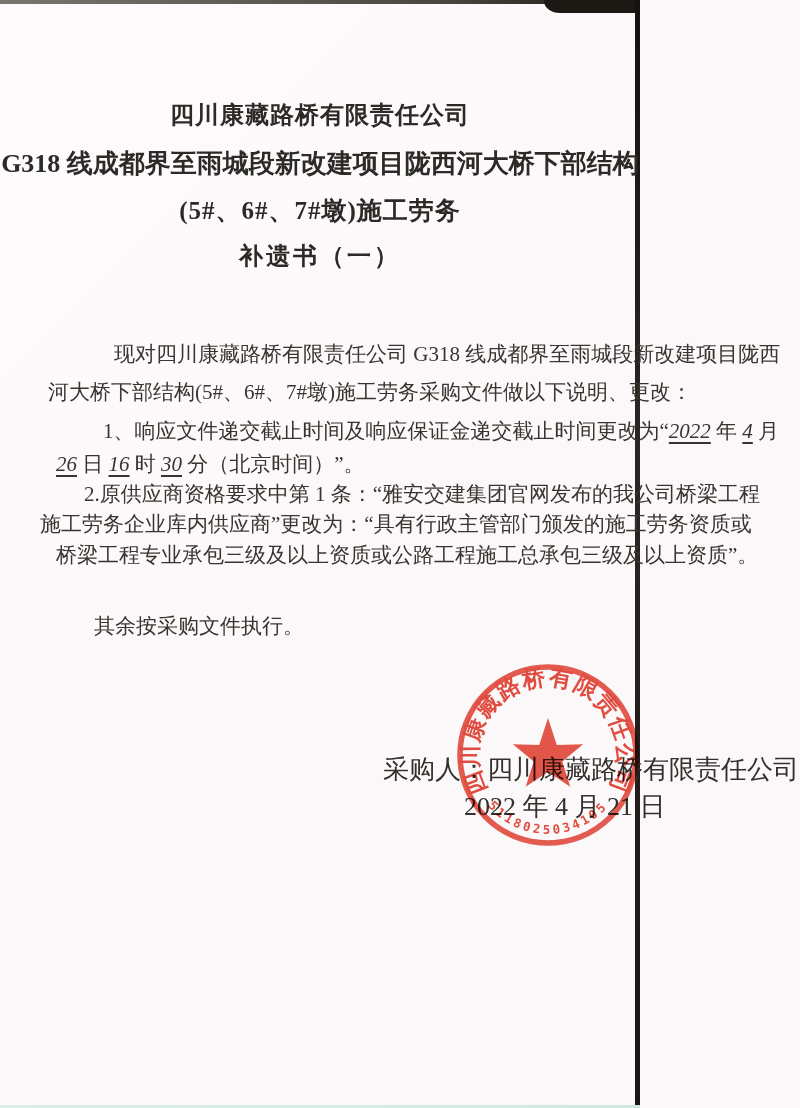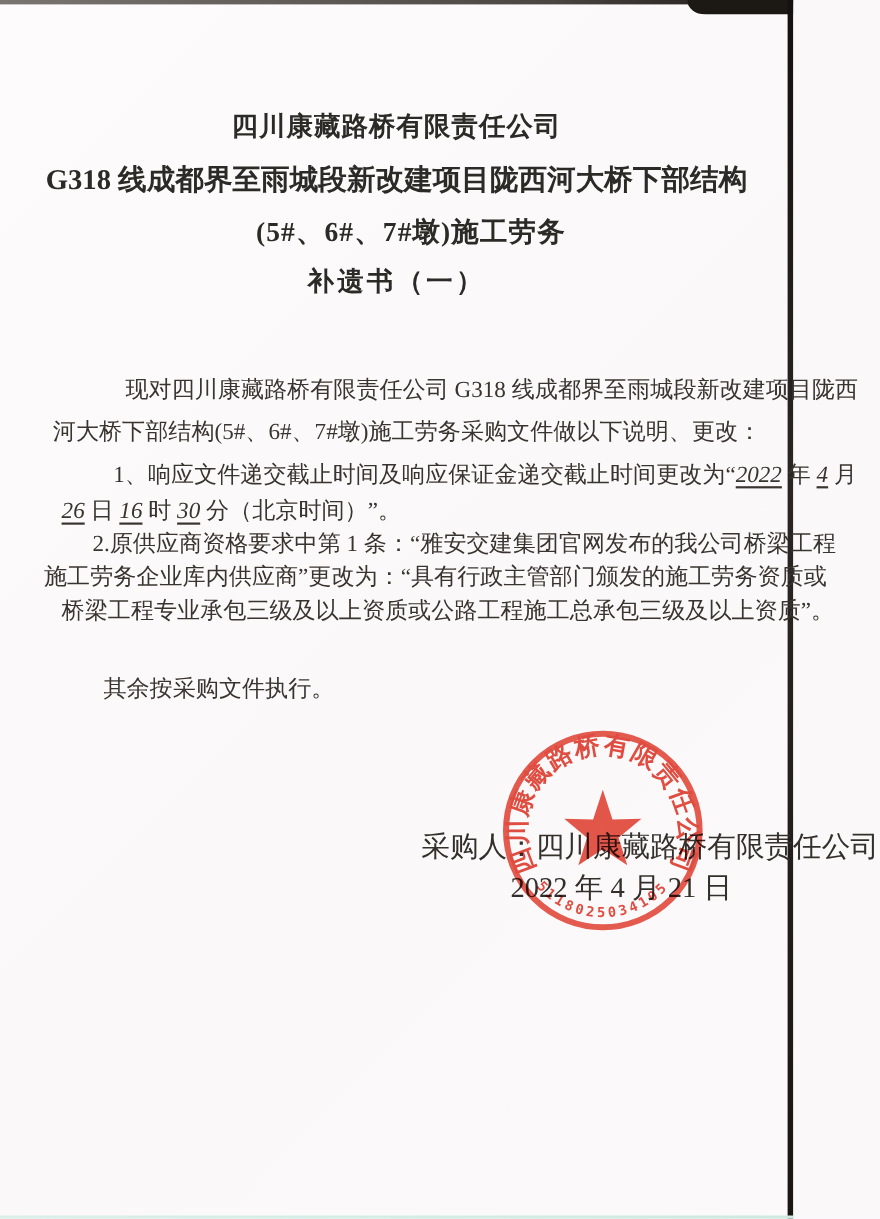--- a/index.html
+++ b/index.html
@@ -3,21 +3,21 @@
 <meta charset="utf-8">
 <style>
   html,body{margin:0;padding:0;}
   body{
     width:800px;height:1108px;
     background:#fbf8fa;
     font-family:"Liberation Serif","DejaVu Serif",serif;
     overflow:hidden;
   }
   .page{
-    position:relative;width:721px;height:1108px;
+    position:relative;width:640px;height:1108px;
     background:linear-gradient(135deg,#fdfbfc 0%,#fbf8fa 55%,#fcf9fb 100%);
     color:#35322e;
   }
   
   .edge-top{
     position:absolute;top:0;left:0;width:100%;height:4px;
     background:linear-gradient(to right,#7a7571,#4a4541 70%,#181411);
   }
   .edge-top-corner{
     position:absolute;top:0;right:0;width:96px;height:13px;
@@ -28,21 +28,21 @@
     background:linear-gradient(#141110,#2b2623 40%,#1a1614);
   }
   .edge-bottom{
     position:absolute;bottom:0;left:0;width:100%;height:3px;
     background:linear-gradient(to right,#daefe8,#cfe9e0);
   }
   .abs{position:absolute;white-space:nowrap;}
   .t-line{left:0;width:100%;text-align:center;font-weight:700;color:#2c2a26;}
   .t1{top:99px;font-size:24px;letter-spacing:1px;}
   .t2{top:146px;font-size:26px;}
-  .t3{top:194px;font-size:25px;letter-spacing:1px;margin-left:13px;}
+  .t3{top:194px;font-size:25px;letter-spacing:1px;}
   .t4{top:240px;font-size:24px;letter-spacing:3px;}
   .body-text{font-size:21px;color:#38342f;}
   .u{text-decoration:underline;text-underline-offset:4px;font-style:italic;}
   .sig{font-size:26px;color:#33302b;}
   .stamp{
     position:absolute;left:452px;top:663px;width:192px;height:188px;
     mix-blend-mode:multiply;
   }
 </style>
 </head>

